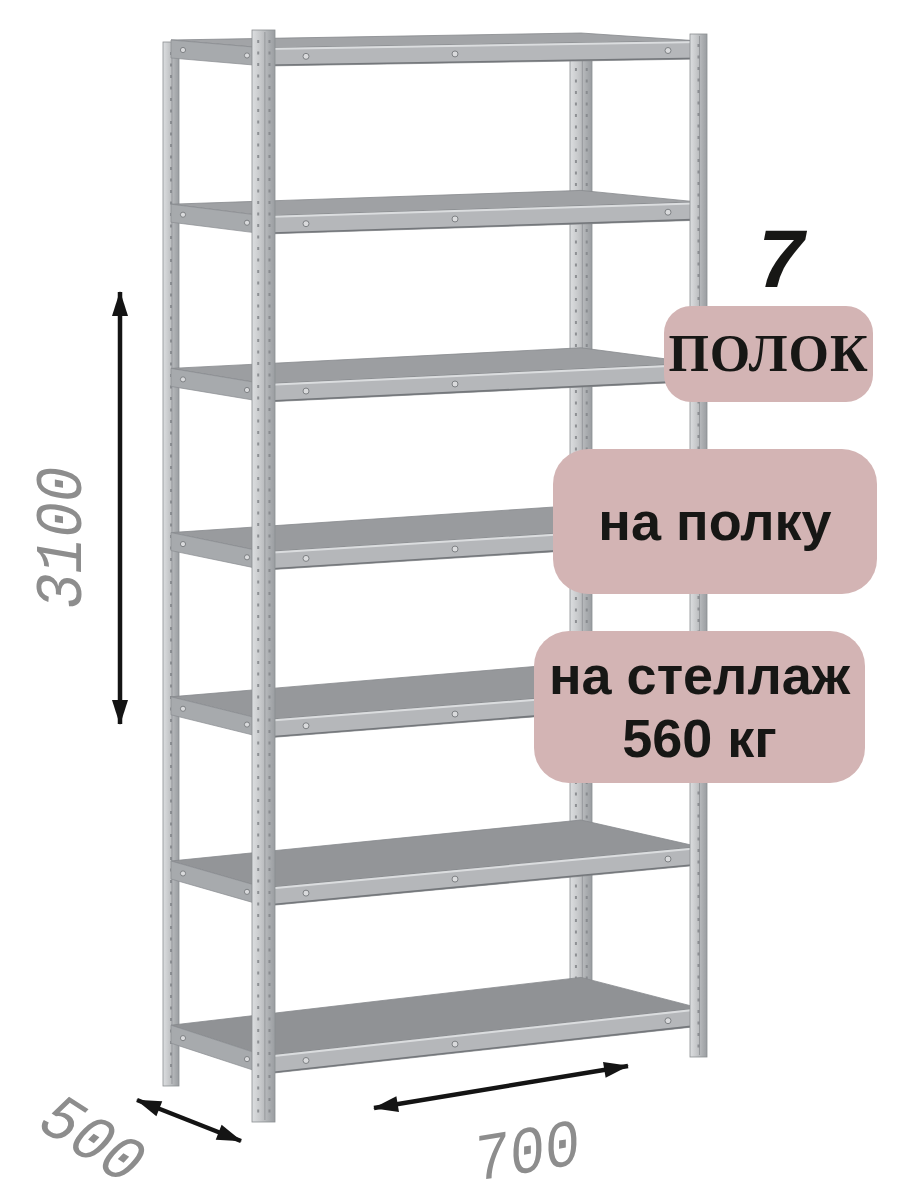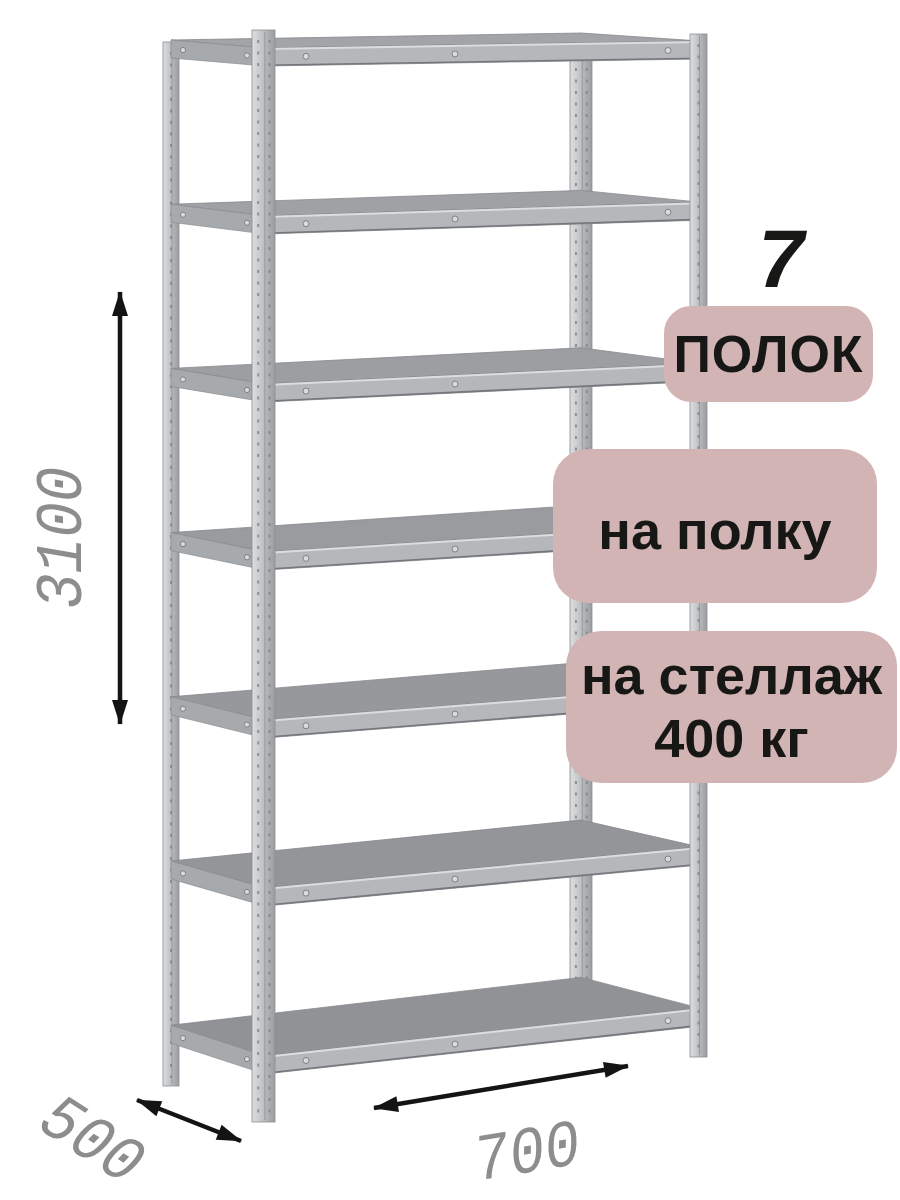--- a/index.html
+++ b/index.html
@@ -35,28 +35,28 @@
     position:absolute;left:706px;top:214px;width:150px;height:90px;
     text-align:center;font-size:82px;line-height:90px;font-weight:700;
     font-style:italic;color:var(--badge-text);
   }
   .badge{
     position:absolute;background:var(--badge-bg);color:var(--badge-text);
     font-weight:700;text-align:center;
   }
   .badge-polok{
     left:664px;top:306px;width:209px;height:96px;border-radius:27px;
-    font-size:52px;line-height:96px;letter-spacing:1px;
+    font-size:52px;line-height:96px;letter-spacing:1px;font-family:Liberation Serif, serif;
   }
   .badge-shelf{
     left:553px;top:449px;width:324px;height:145px;border-radius:35px;
-    padding-top:9px;display:flex;flex-direction:column;justify-content:center;
+    padding-top:0;display:flex;flex-direction:column;justify-content:center;
   }
   .badge-rack{
-    left:566px;top:631px;width:331px;height:152px;border-radius:35px;
+    left:534px;top:631px;width:331px;height:152px;border-radius:35px;
     display:flex;flex-direction:column;justify-content:center;
   }
   .badge-line{font-size:54px;line-height:63px;}
 </style>
 </head>
 <body>
 
 <div class="stage">
 
   <svg class="defs-svg" aria-hidden="true">
@@ -187,16 +187,16 @@
   <div class="badge badge-polok">
     <span>ПОЛОК</span>
   </div>
 
   <div class="badge badge-shelf">
     <div class="badge-line">на полку</div>
   </div>
 
   <div class="badge badge-rack">
     <div class="badge-line">на стеллаж</div>
-    <div class="badge-line">400 кг</div>
+    <div class="badge-line">560 кг</div>
   </div>
 
 </div>
 
 </body></html>

